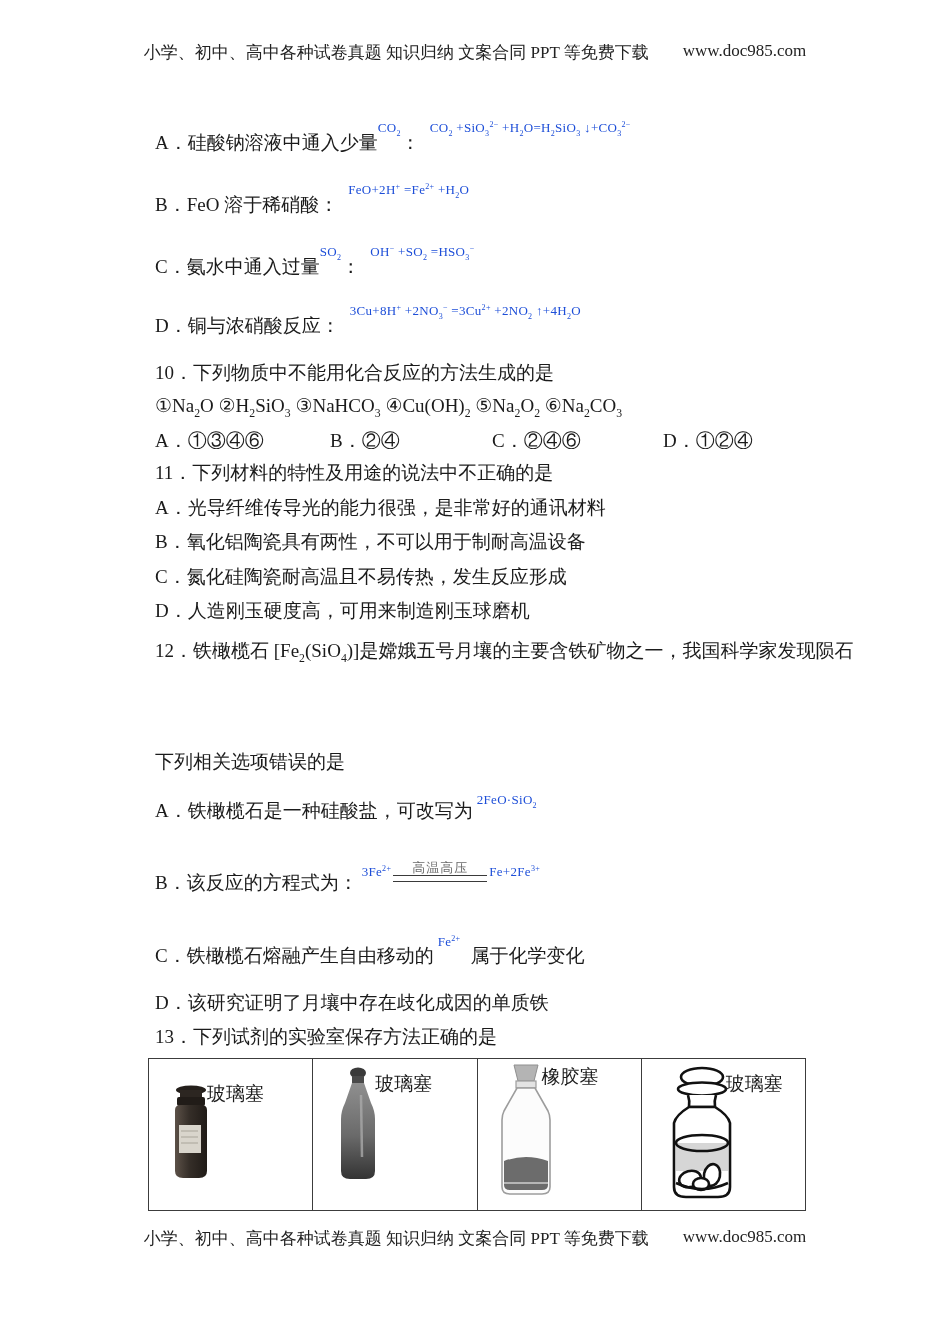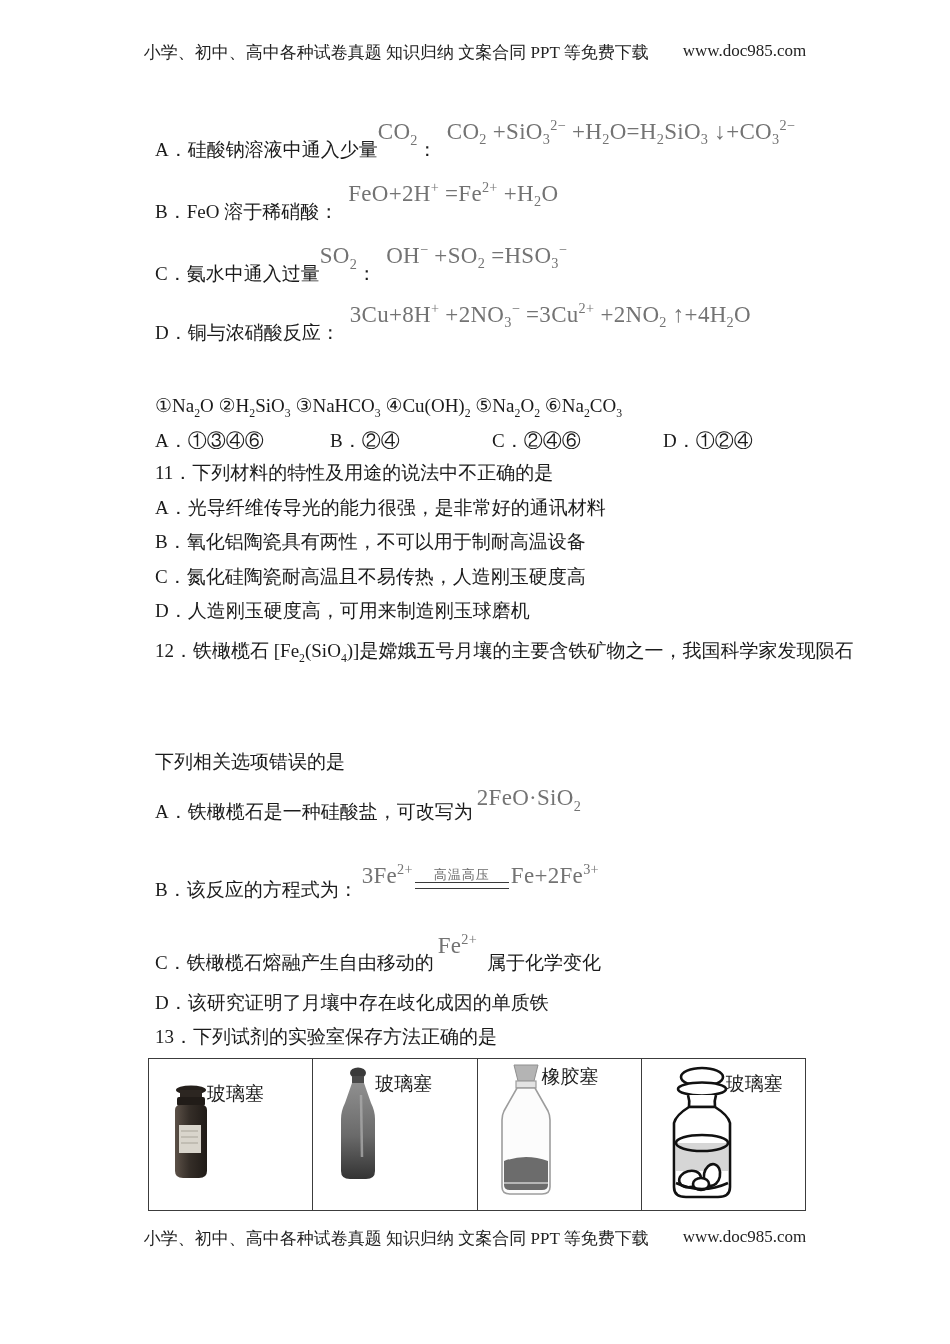--- a/index.html
+++ b/index.html
@@ -9,21 +9,21 @@
     overflow:hidden;
   }
   .hline {
     position:absolute; left:0; width:100%; display:flex; justify-content:center;
     gap:34px; font-size:17px; color:#222; white-space:nowrap;
   }
   .line {
     position:absolute; left:155px; font-size:19px; line-height:22px;
     white-space:nowrap; color:#1b1b1b;
   }
-  .eq { font-size:23px; color:#737373; letter-spacing:0.3px; }
+  .eq { font-size:13px; color:#1d4ed8; letter-spacing:0.3px; }
   sub { font-size:0.62em; }
   sup { font-size:0.62em; }
   .up    { position:relative; top:-17px; display:inline-block; }
   .up16  { position:relative; top:-16px; display:inline-block; }
   .up13  { position:relative; top:-13px; display:inline-block; }
   .gapL  { margin-left:10px; }
   .gapS  { margin-left:4px; }
   .optcol { position:absolute; font-size:19px; white-space:nowrap; }
   .cond { display:inline-flex; flex-direction:column; align-items:center; vertical-align:middle; margin:0 2px; }
   .cond-label { font-size:13px; color:#6b6b6b; line-height:14px; letter-spacing:1px;text-align:right; }
@@ -56,34 +56,37 @@
   </div>
 
   <div class="line" style="top:255px">
     <span>C．</span><span>氨水中通入过量</span><span class="eq up">SO<sub>2</sub></span><span>：</span><span class="eq up gapL">OH<sup>−</sup> +SO<sub>2</sub> =HSO<sub>3</sub><sup>−</sup></span>
   </div>
 
   <div class="line" style="top:314px">
     <span>D．</span><span>铜与浓硝酸反应：</span><span class="eq up gapL">3Cu+8H<sup>+</sup> +2NO<sub>3</sub><sup>−</sup> =3Cu<sup>2+</sup> +2NO<sub>2</sub> ↑+4H<sub>2</sub>O</span>
   </div>
 
+  <div class="line" style="top:362px">
+    <span>10．</span><span>下列物质中不能用化合反应的方法生成的是</span>
+  </div>
   <div class="line" style="top:395px">①Na<sub>2</sub>O ②H<sub>2</sub>SiO<sub>3</sub>  ③NaHCO<sub>3</sub>  ④Cu(OH)<sub>2</sub>  ⑤Na<sub>2</sub>O<sub>2</sub>  ⑥Na<sub>2</sub>CO<sub>3</sub></div>
   <div>
     <span class="optcol" style="left:155px; top:428px"><span>A．</span><span>①③④⑥</span></span>
     <span class="optcol" style="left:330px; top:428px"><span>B．</span><span>②④</span></span>
     <span class="optcol" style="left:492px; top:428px"><span>C．</span><span>②④⑥</span></span>
     <span class="optcol" style="left:663px; top:428px"><span>D．</span><span>①②④</span></span>
   </div>
 
   <div class="line" style="top:462px">
     <span>11．</span><span>下列材料的特性及用途的说法中不正确的是</span>
   </div>
   <div class="line" style="top:497px"><span>A．</span><span>光导纤维传导光的能力很强，是非常好的通讯材料</span></div>
   <div class="line" style="top:531px"><span>B．</span><span>氧化铝陶瓷具有两性，不可以用于制耐高温设备</span></div>
-  <div class="line" style="top:566px"><span>C．</span><span>氮化硅陶瓷耐高温且不易传热，人造刚玉硬度高</span></div>
+  <div class="line" style="top:566px"><span>C．</span><span>氮化硅陶瓷耐高温且不易传热，发生反应形成</span></div>
   <div class="line" style="top:600px"><span>D．</span><span>人造刚玉硬度高，可用来制造刚玉球磨机</span></div>
 
   <div class="line" style="top:640px">
     <span>12．</span><span>铁橄榄石 [Fe<sub>2</sub>(SiO<sub>4</sub>)]是嫦娥五号月壤的主要含铁矿物之一，我国科学家发现陨石</span>
   </div>
   <div class="line" style="top:751px">下列相关选项错误的是</div>
 
   <div class="line" style="top:800px">
     <span>A．</span><span>铁橄榄石是一种硅酸盐，可改写为</span><span class="eq up13 gapS">2FeO·SiO<sub>2</sub></span>
   </div>

